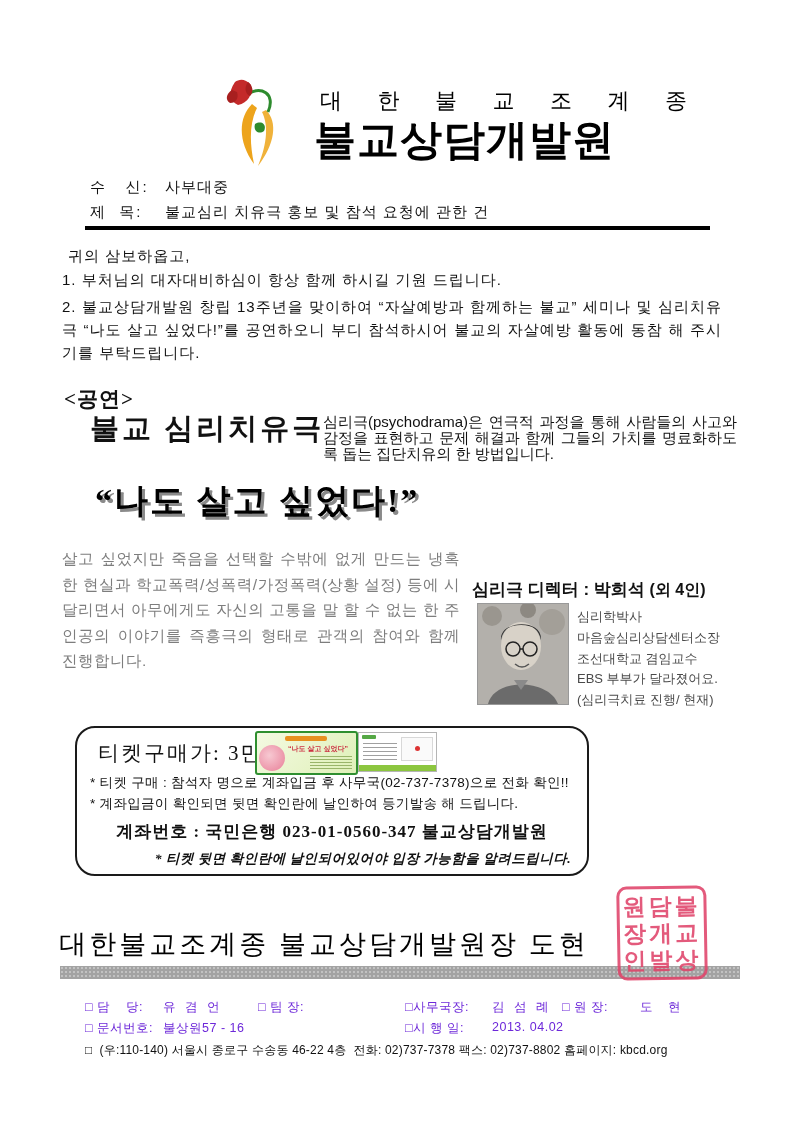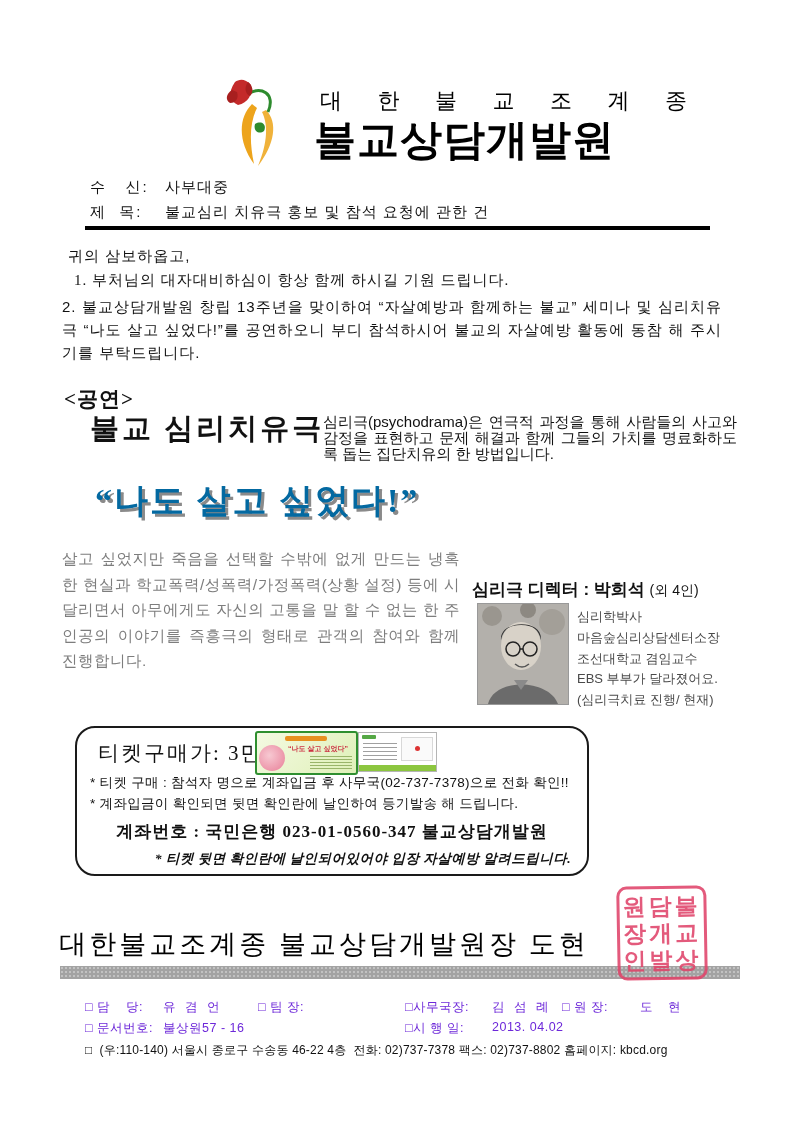--- a/index.html
+++ b/index.html
@@ -20,40 +20,40 @@
   
   .meta-label{font-size:15px;letter-spacing:2px;white-space:pre;}
   .recipient-label{left:90px;top:178px;}
   .recipient-value{left:165px;top:178px;font-size:15px;letter-spacing:1px;}
   .subject-label{left:90px;top:203px;}
   .subject-value{left:165px;top:203px;font-size:15px;letter-spacing:1px;}
   .rule{left:85px;top:226px;width:625px;height:4px;background:#000;}
 
   
   .greeting{left:68px;top:247px;font-size:15px;letter-spacing:1px;}
-  .body1{left:74px;top:271px;font-size:15px;letter-spacing:1px;font-family:Liberation Serif, serif;}
+  .body1{left:62px;top:271px;font-size:15px;letter-spacing:1px;}
   .body2{left:62px;top:295px;width:660px;font-size:15px;line-height:23px;
     text-align:justify;word-break:break-all;letter-spacing:1px;}
 
   
   .section-tag{left:64px;top:385px;font-size:21px;font-weight:bold;
     font-family:"Liberation Serif","DejaVu Serif",serif;letter-spacing:1px;}
   .perf-title{left:90px;top:409px;font-size:29px;font-weight:bold;letter-spacing:3px;
     font-family:"Liberation Serif","DejaVu Serif",serif;}
   .perf-desc{left:323px;top:414px;width:414px;font-size:15px;line-height:16px;
     text-align:justify;word-break:break-all;}
   .play-title{left:95px;top:478px;font-size:34px;font-weight:bold;letter-spacing:2px;
-    font-family:"Liberation Serif","DejaVu Serif",serif;color:#0369a1;
+    font-family:"Liberation Serif","DejaVu Serif",serif;color:#000000;
     text-shadow:3px 3px 0 #8a8a8a;white-space:nowrap;}
   .synopsis{left:62px;top:546px;width:398px;font-size:15.5px;line-height:25.5px;
     color:#7d7d7d;text-align:justify;word-break:break-all;letter-spacing:0.5px;}
 
   
   .director-heading{left:472px;top:578px;font-size:17px;font-weight:bold;white-space:nowrap;}
-  .director-suffix{font-size:14px;font-weight:normal;}
+  .director-suffix{font-size:16px;font-weight:bold;}
   .photo{left:477px;top:603px;width:90px;height:100px;border:1px solid #999;
     background:#bdbdbd;overflow:hidden;}
   .credentials{left:577px;top:607px;font-size:13px;line-height:20.8px;color:#4a4a4a;
     white-space:nowrap;}
 
   
   .ticket-box{left:75px;top:726px;width:510px;height:146px;border:2px solid #1a1a1a;
     border-radius:20px;}
   .price{position:absolute;left:21px;top:11px;font-size:21px;letter-spacing:2px;
     font-family:"Liberation Serif","DejaVu Serif",serif;white-space:nowrap;}
@@ -175,21 +175,21 @@
       <div class="t2-logo"></div>
       <div class="t2-lines"></div>
       <div class="t2-map">
         <div class="t2-pin"></div>
       </div>
       <div class="t2-stripe"></div>
     </div>
     <div class="note1">* 티켓 구매 : 참석자 명으로 계좌입금 후 사무국(02-737-7378)으로 전화 확인!!</div>
     <div class="note2">* 계좌입금이 확인되면 뒷면 확인란에 날인하여 등기발송 해 드립니다.</div>
     <div class="account">계좌번호 : 국민은행 023-01-0560-347 불교상담개발원</div>
-    <div class="warning">* 티켓 뒷면 확인란에 날인되어있어야 입장 자살예방 알려드립니다.</div>
+    <div class="warning">* 티켓 뒷면 확인란에 날인되어있어야 입장 가능함을 알려드립니다.</div>
   </div>
 
   <div class="abs sig">대한불교조계종 불교상담개발원장 도현</div>
   <div class="abs stamp">
     <div class="stamp-row">원담불</div>
     <div class="stamp-row">장개교</div>
     <div class="stamp-row">인발상</div>
   </div>
 
   <div class="abs gray-band"></div>

